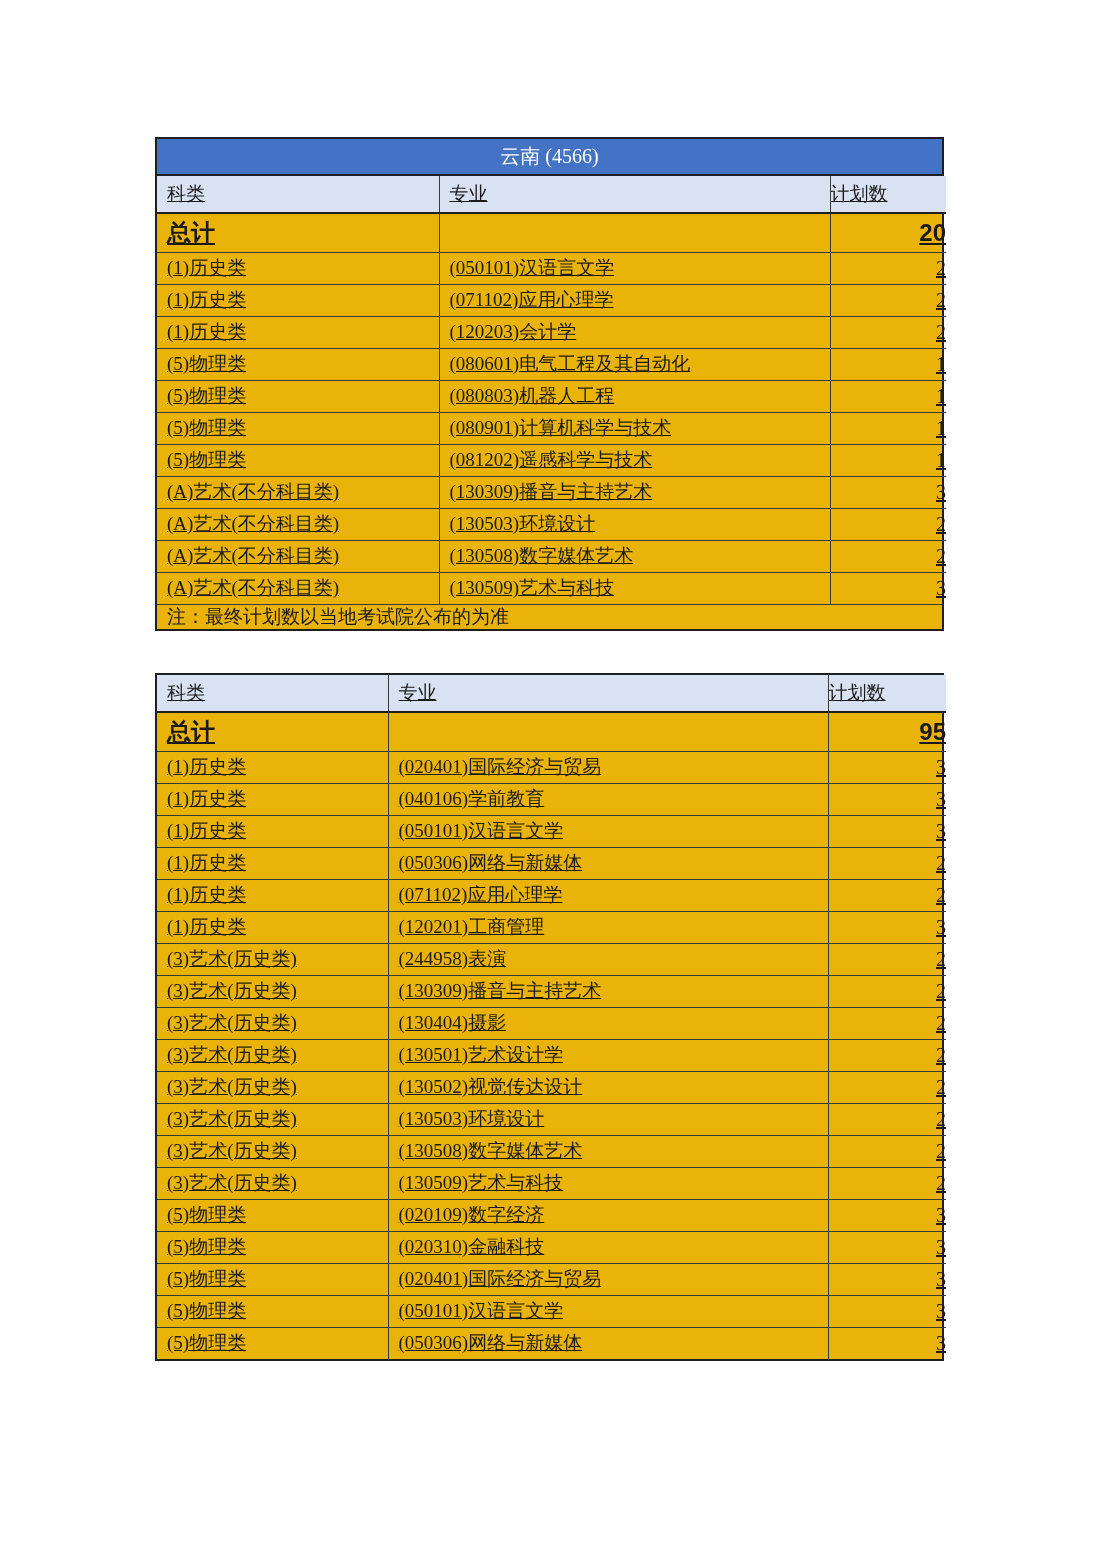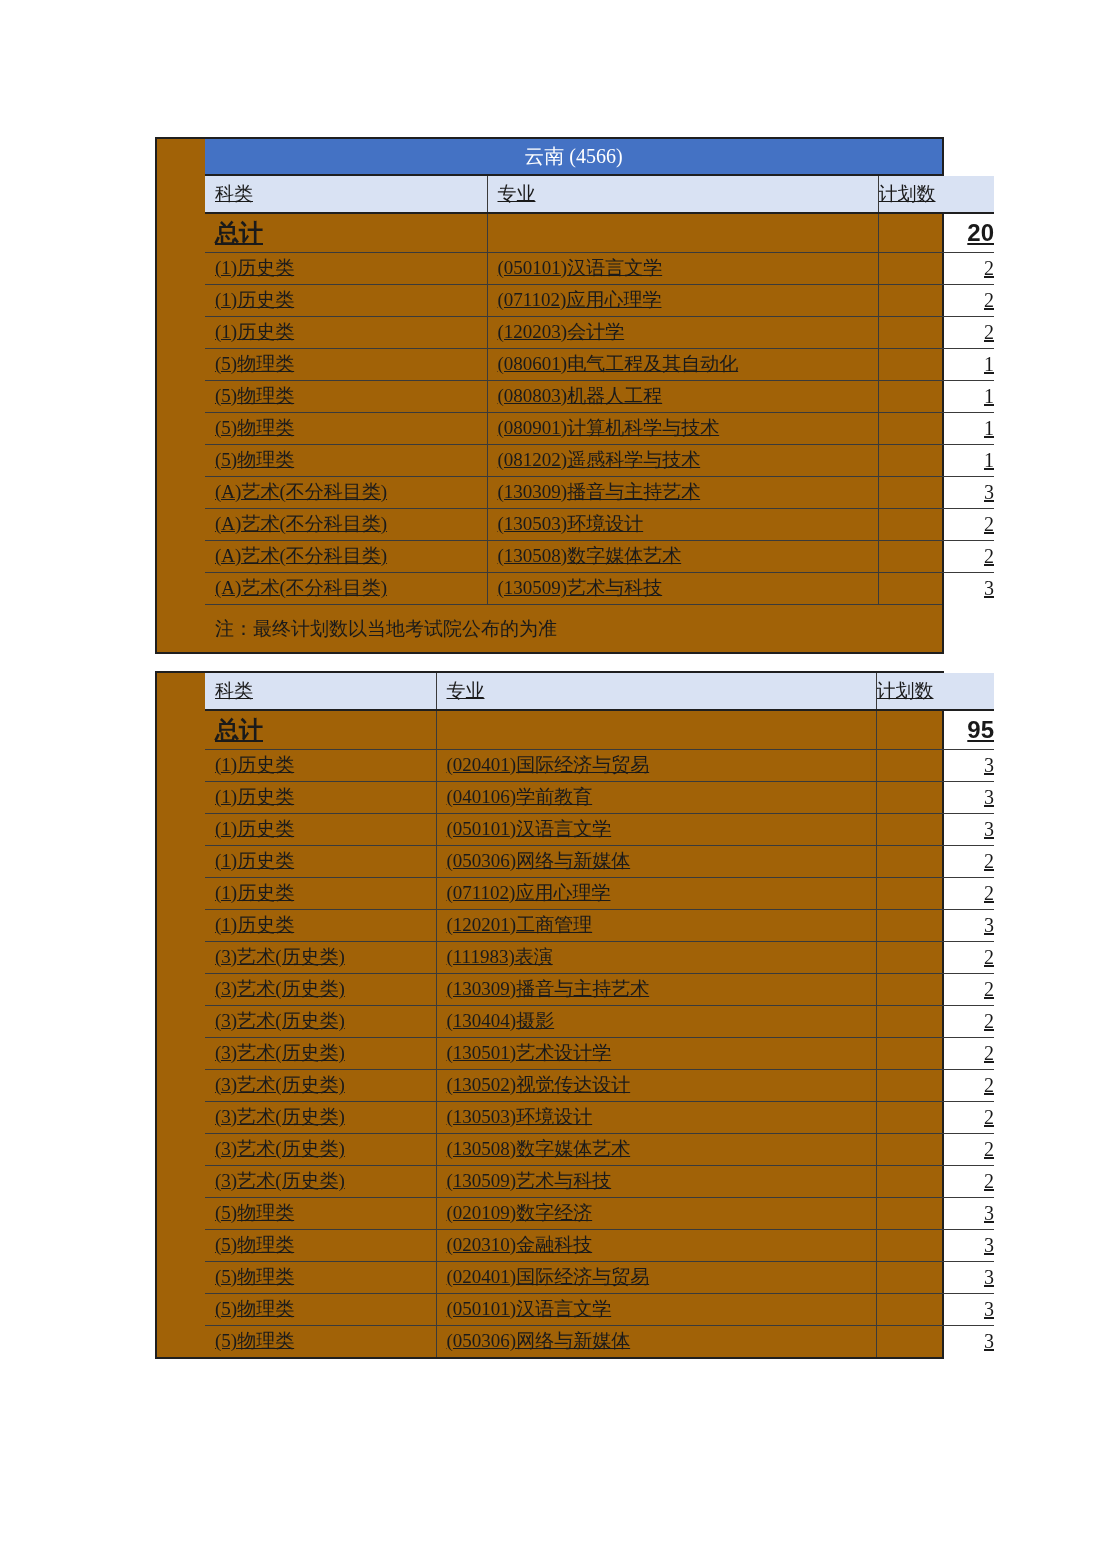--- a/index.html
+++ b/index.html
@@ -20,23 +20,22 @@
     overflow:hidden;
   }
   .doc{
     position:absolute;
     left:155px;
     top:137px;
     width:789px;
   }
   .table-block{
     border:2px solid var(--border-dark);
-    margin-bottom:17px;
-    background:#a16207;
-    padding-left:48px;
+    margin-bottom:42px;
+    background:#eab308;
   }
   .title-bar{
     height:37px;
     background:var(--title-bar-bg);
     color:var(--title-text);
     display:flex;
     align-items:center;
     justify-content:center;
     font-size:20px;
     border-bottom:2px solid var(--border-dark);
@@ -77,21 +76,21 @@
     font-family:"Liberation Sans","DejaVu Sans",sans-serif;
   }
   
   section.tbl-0 col.c-category{width:282px;}
   section.tbl-0 col.c-major{width:391px;}
   section.tbl-0 col.c-count{width:116px;}
   section.tbl-1 col.c-category{width:231px;}
   section.tbl-1 col.c-major{width:440px;}
   section.tbl-1 col.c-count{width:118px;}
   .note{
-    height:48px;
+    height:25px;
     display:flex;
     align-items:center;
     padding:0 10px;
     font-size:19px;
     border-top:1px solid var(--border-cell);
   }
 </style>
 </head>
 <body>
 
@@ -225,21 +224,21 @@
             <td class="cell-major">(071102)应用心理学</td>
             <td class="cell-count">2</td>
           </tr>
           <tr>
             <td class="cell-category">(1)历史类</td>
             <td class="cell-major">(120201)工商管理</td>
             <td class="cell-count">3</td>
           </tr>
           <tr>
             <td class="cell-category">(3)艺术(历史类)</td>
-            <td class="cell-major">(111983)表演</td>
+            <td class="cell-major">(244958)表演</td>
             <td class="cell-count">2</td>
           </tr>
           <tr>
             <td class="cell-category">(3)艺术(历史类)</td>
             <td class="cell-major">(130309)播音与主持艺术</td>
             <td class="cell-count">2</td>
           </tr>
           <tr>
             <td class="cell-category">(3)艺术(历史类)</td>
             <td class="cell-major">(130404)摄影</td>

